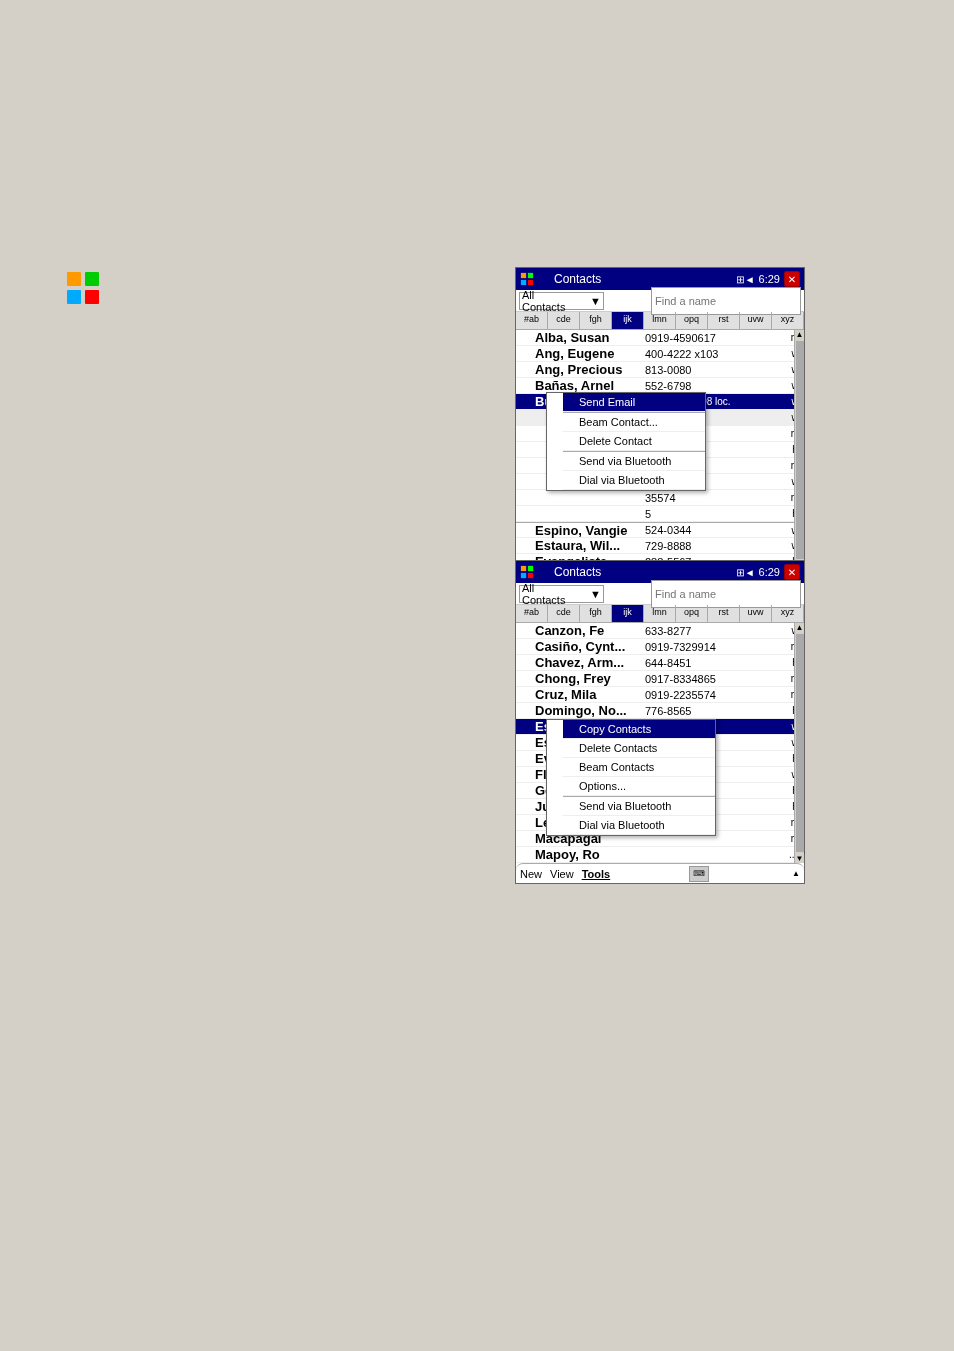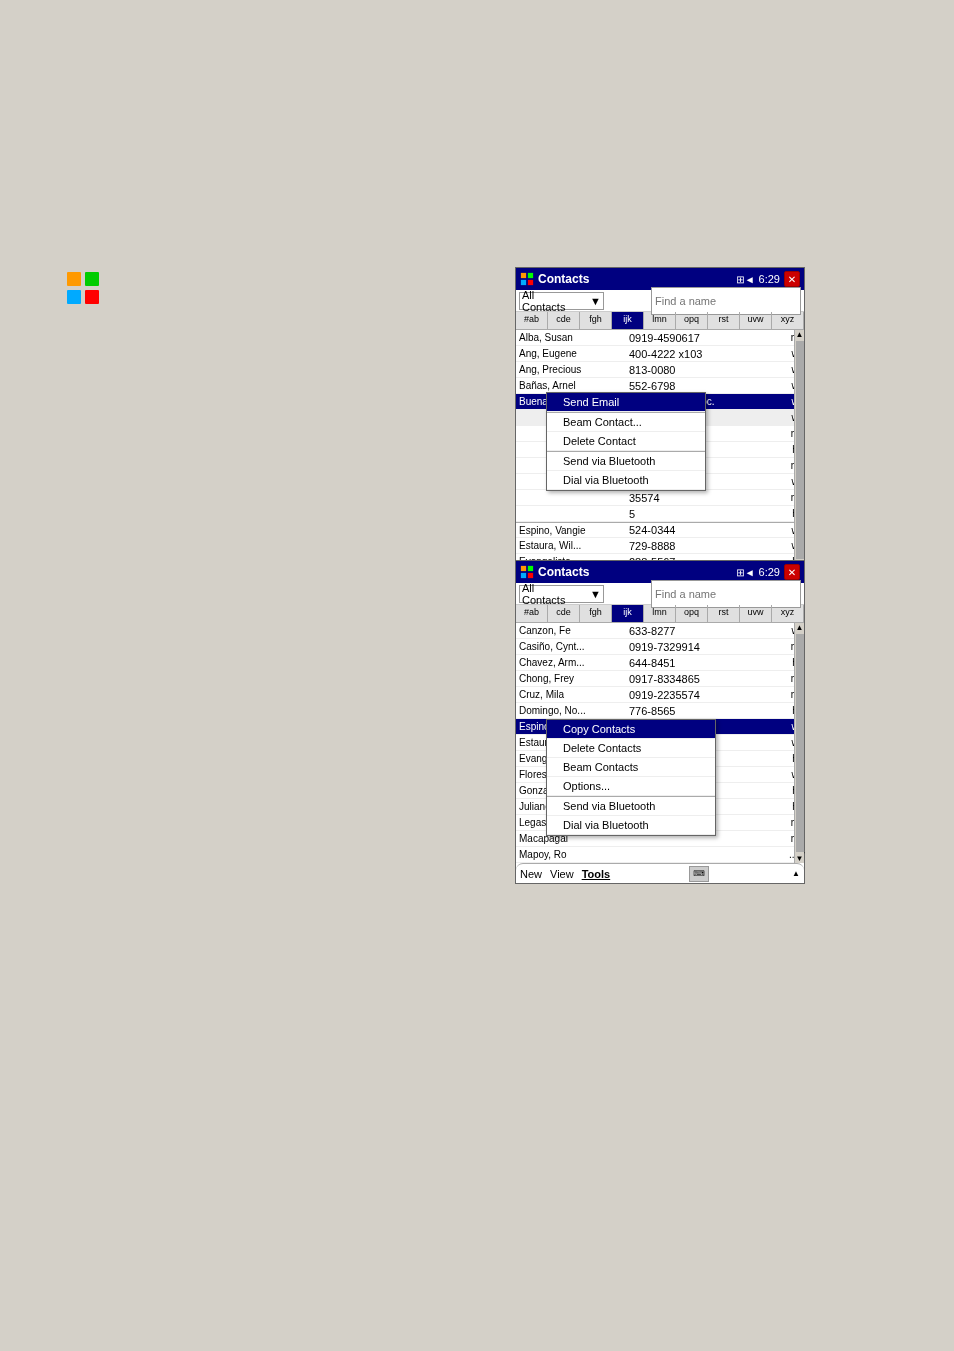--- a/index.html
+++ b/index.html
@@ -27,22 +27,22 @@
       display: flex;
       align-items: center;
       justify-content: space-between;
       padding: 2px 4px;
       height: 22px;
     }
 
     .pda-titlebar-left {
       display: flex;
       align-items: center;
-      gap: 4px;
-      font-weight: bold;
+      gap: 20px;
+      font-weight: normal;
       font-size: 12px;
     }
 
     .pda-titlebar-right {
       display: flex;
       align-items: center;
       gap: 4px;
       font-size: 11px;
     }
 
@@ -127,25 +127,26 @@
       height: 16px;
       align-items: center;
     }
 
     .contact-row.highlighted {
       background: #000080;
       color: #fff;
     }
 
     .contact-name {
-      font-weight: normal;
-      font-size: 10px;
+      font-weight: bold;
+      font-size: 13px;
       min-width: 110px;
       white-space: nowrap;
       overflow: hidden;
+      margin-left: 16px;
     }
 
     .contact-phone {
       font-size: 11px;
       flex: 1;
     }
 
     .contact-type {
       font-size: 10px;
       width: 12px;
@@ -180,20 +181,21 @@
       font-size: 8px;
     }
 
     
     .context-menu {
       background: #fff;
       border: 1px solid #666;
       box-shadow: 2px 2px 4px rgba(0,0,0,0.3);
       position: absolute;
       z-index: 10;
+      padding-left: 16px;
     }
 
     .context-menu-item {
       padding: 3px 16px;
       font-size: 11px;
       cursor: pointer;
       border-bottom: 1px solid #eee;
       white-space: nowrap;
     }
 

